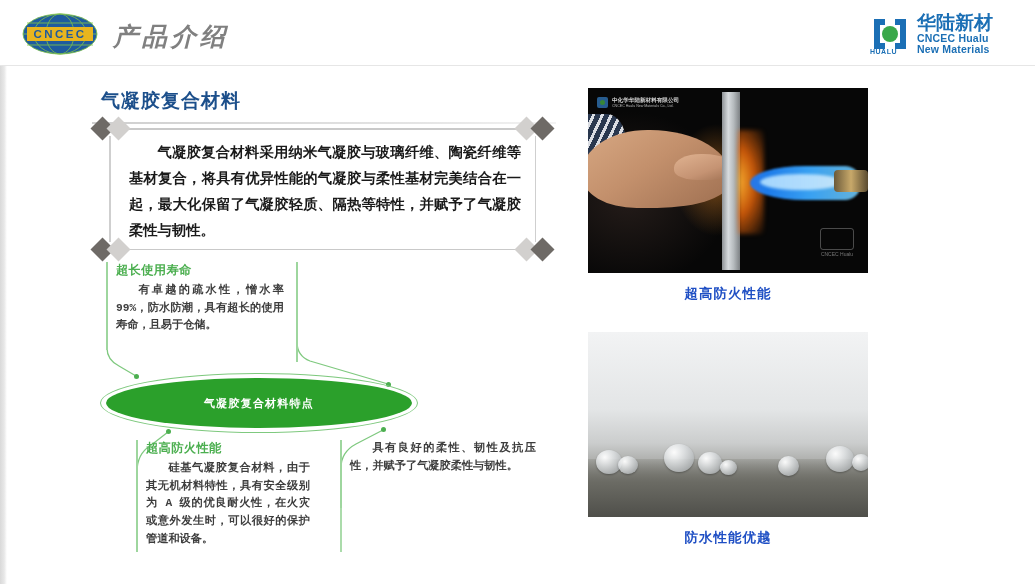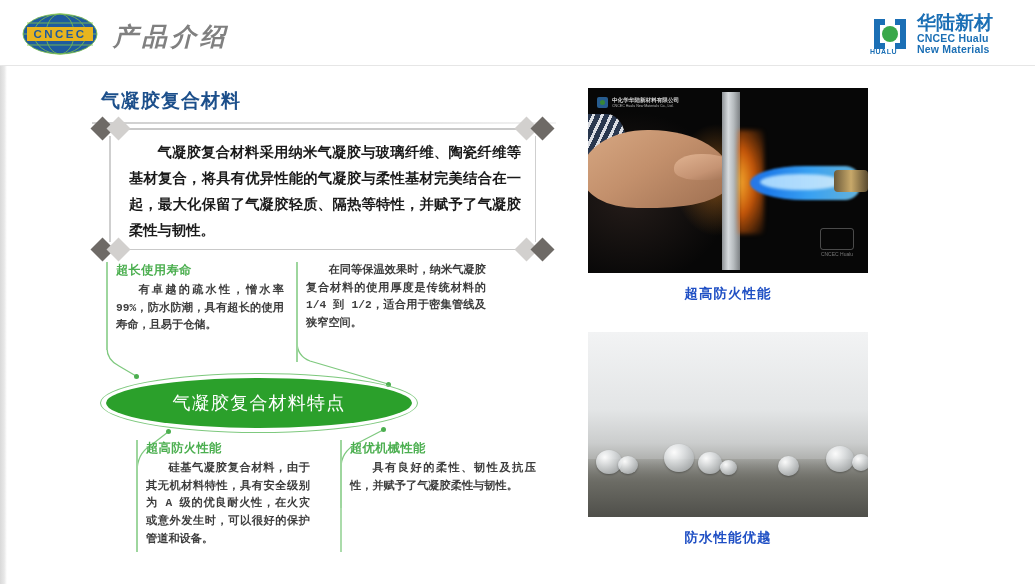--- a/index.html
+++ b/index.html
@@ -136,21 +136,21 @@
     background: transparent;
   }
   .oval-inner {
     position: absolute; left: 18px; top: 116px;
     width: 306px; height: 50px;
     background: #2ba02b;
     border-radius: 50%;
     display: flex; align-items: center; justify-content: center;
   }
   .oval-label {
-    color: #ffffff; font-size: 18px; font-weight: normal;
+    color: #ffffff; font-size: 11px; font-weight: bold;
     letter-spacing: 1.2px;
   }
 
   .conn { position: absolute; stroke: #7fc97f; stroke-width: 1.3px; fill: none; }
   .dot { position: absolute; width: 5px; height: 5px; border-radius: 50%; background: #4caf50; }
 
   .feat { position: absolute; }
   .feat-bar {
     position: absolute; left: 0; top: 0;
     width: 1.6px; background: #9ed69e;
@@ -379,32 +379,30 @@
     </div>
 
     <div class="feat f-life">
       <div class="feat-bar"></div>
       <div class="feat-title">超长使用寿命</div>
       <div class="feat-body">有卓越的疏水性，憎水率99%，防水防潮，具有超长的使用寿命，且易于仓储。</div>
     </div>
 
     <div class="feat f-insul">
       <div class="feat-bar"></div>
-      <div class="feat-body">在同等保温效果时，纳米气凝胶复合材料的使用厚度是传统材料的 1/4 到 1/2，适合用于密集管线及狭窄空间。</div>
     </div>
 
     <div class="feat f-fire">
       <div class="feat-bar"></div>
       <div class="feat-title">超高防火性能</div>
       <div class="feat-body">硅基气凝胶复合材料，由于其无机材料特性，具有安全级别为 A 级的优良耐火性，在火灾或意外发生时，可以很好的保护管道和设备。</div>
     </div>
 
     <div class="feat f-mech">
       <div class="feat-bar"></div>
-      <div class="feat-title">超优机械性能</div>
       <div class="feat-body">具有良好的柔性、韧性及抗压性，并赋予了气凝胶柔性与韧性。</div>
     </div>
   </div>
 
   <div class="photo-card photo-fire-card">
     <div class="photo photo-fire">
       <div class="fire-bg"></div>
       <div class="sleeve"></div>
       <div class="hand"></div>
       <div class="hand-finger"></div>

